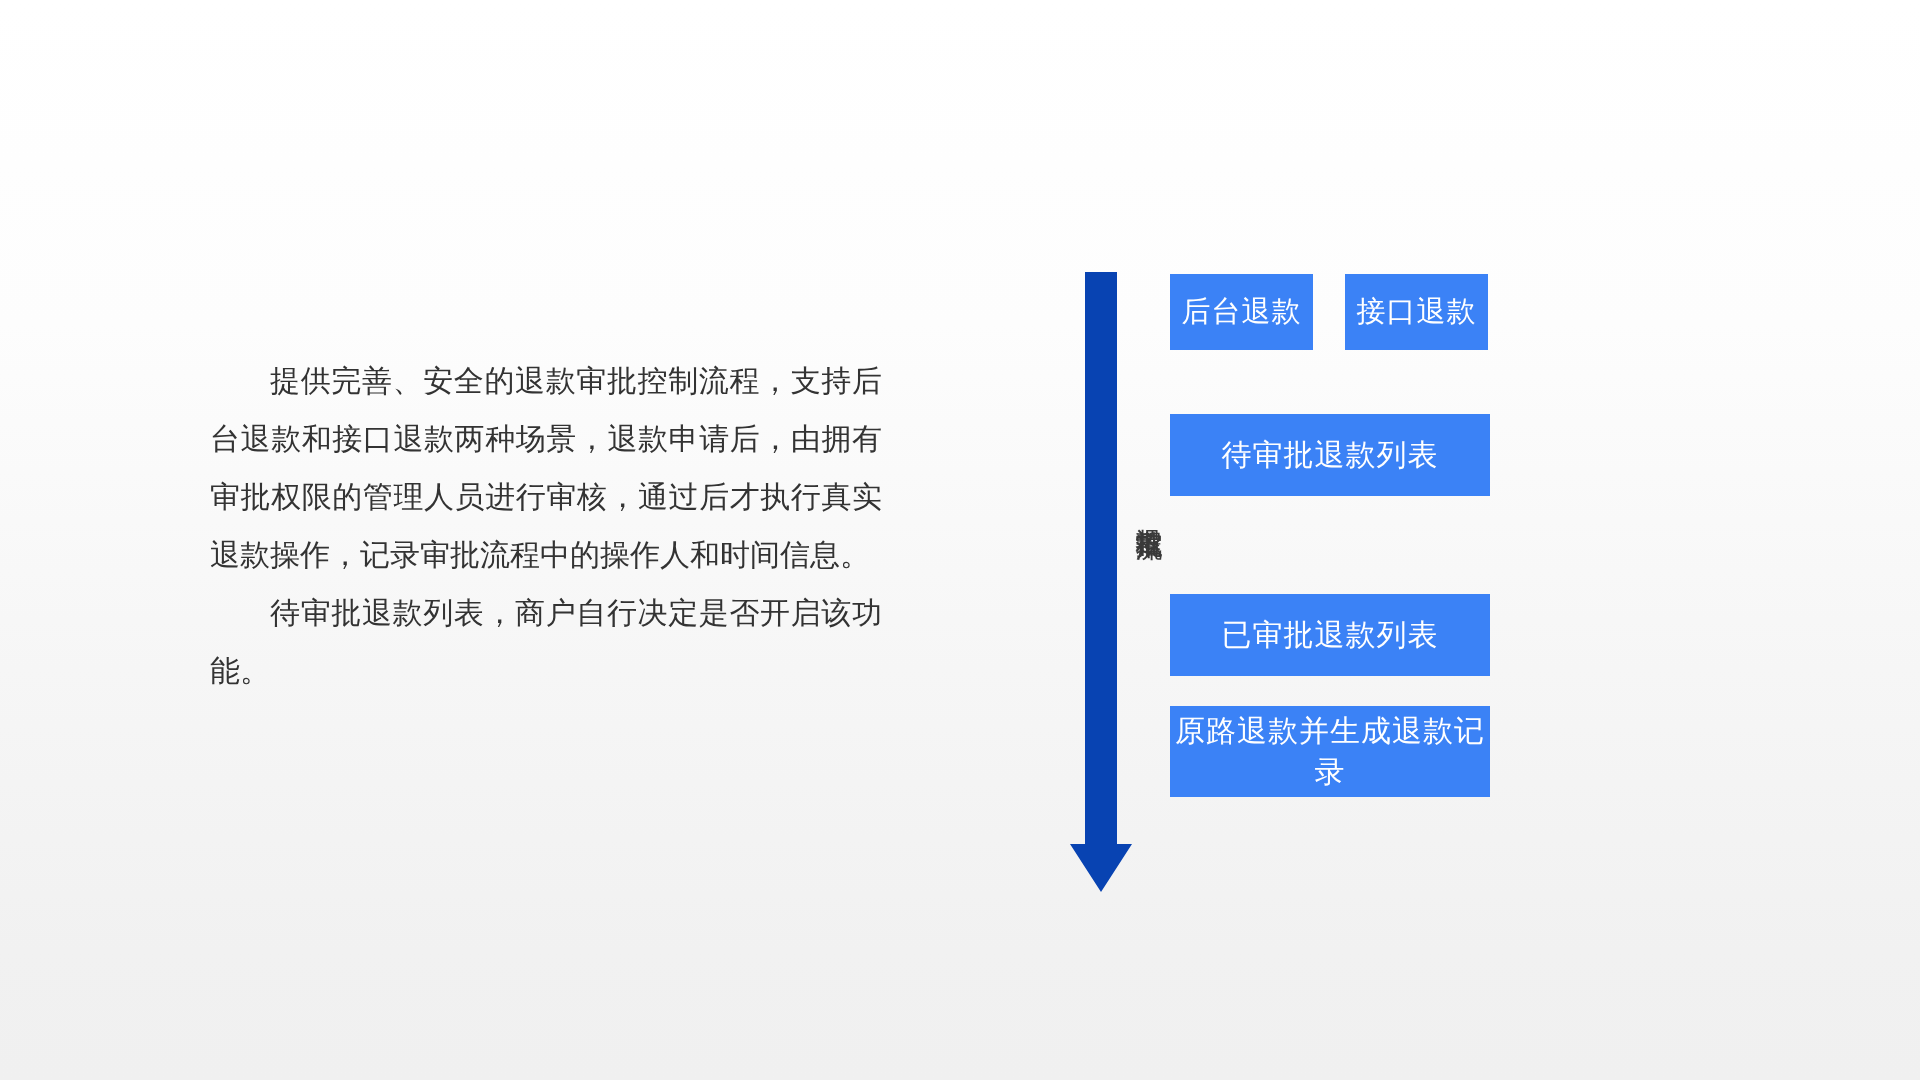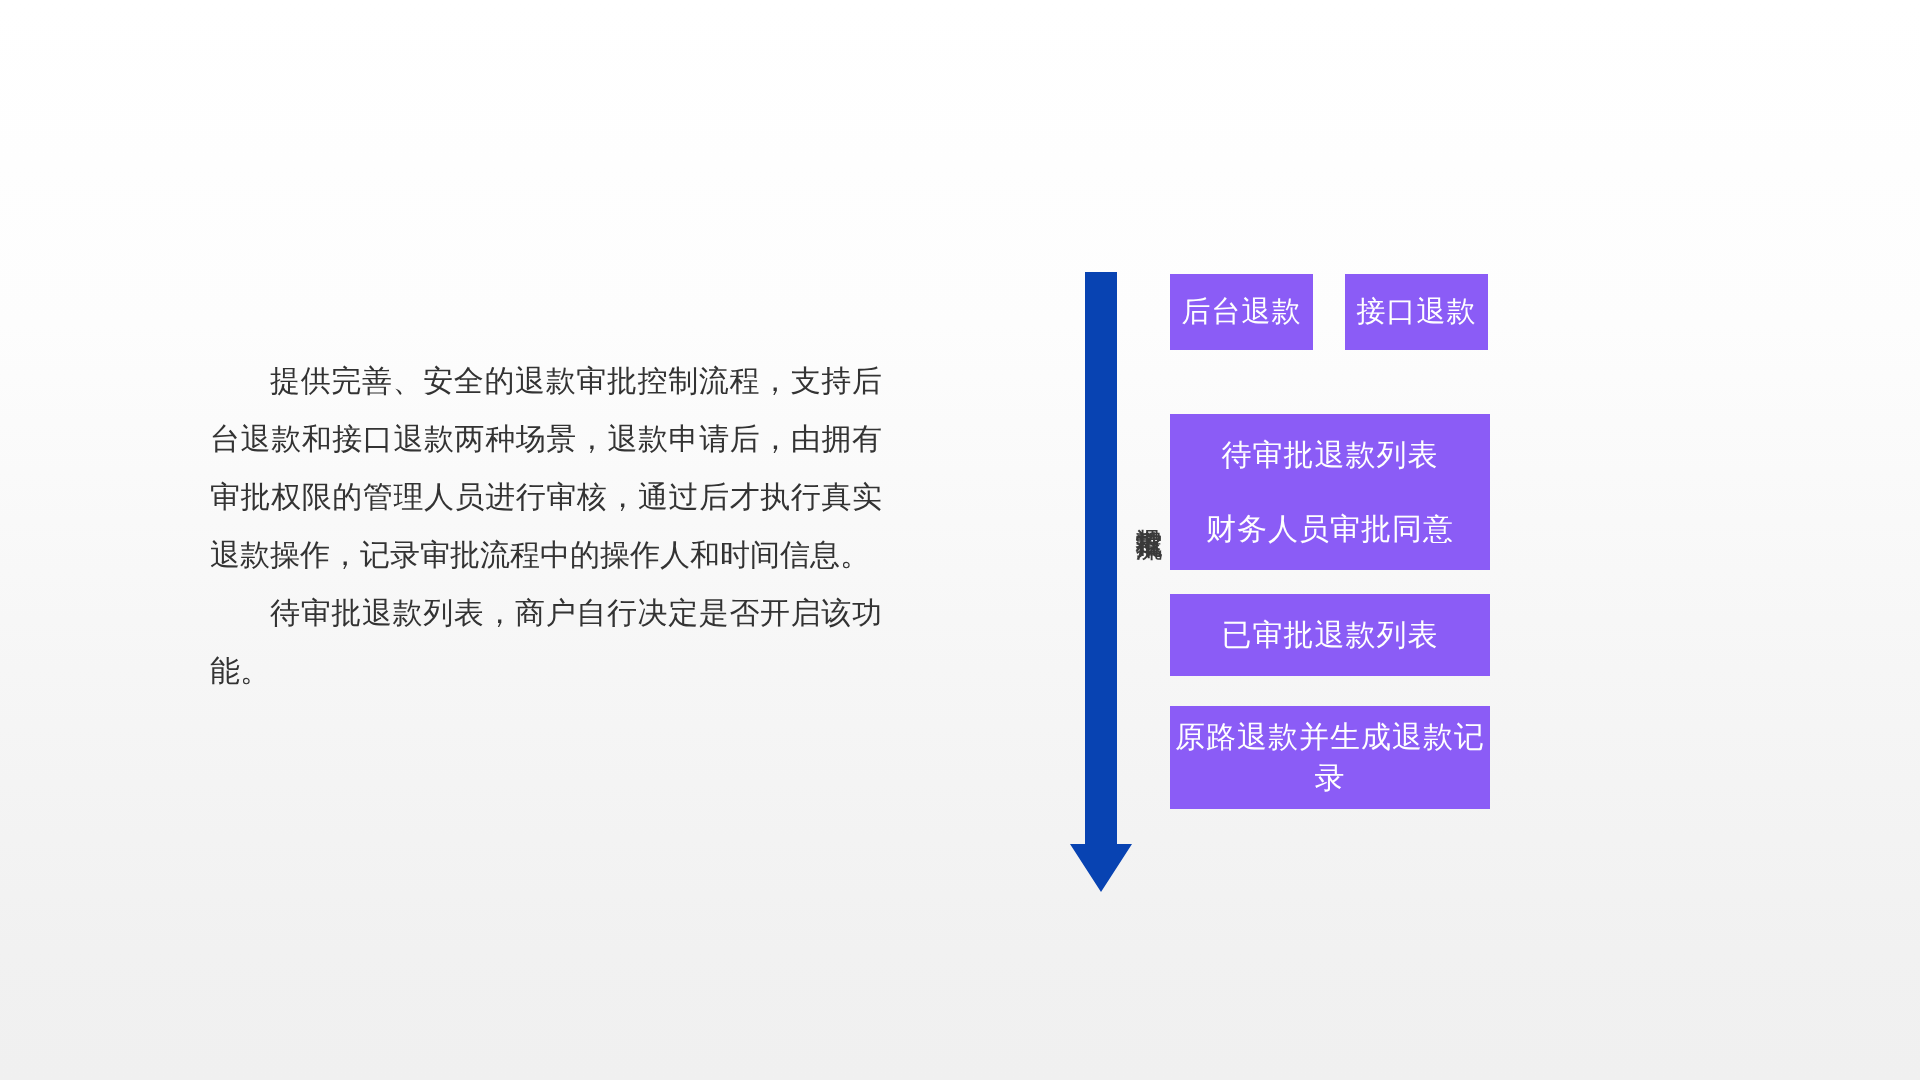--- a/index.html
+++ b/index.html
@@ -94,21 +94,21 @@
     color: #3a3a3a;
     writing-mode: vertical-rl;
     text-orientation: upright;
     letter-spacing: 1px;
     white-space: nowrap;
   }
 
   
   .fbox {
     position: absolute;
-    background: #8b5cf6;
+    background: #3b82f6;
     color: #ffffff;
     font-family: "DejaVu Sans", "Liberation Sans", sans-serif;
     display: flex;
     align-items: center;
     justify-content: center;
     text-align: center;
     letter-spacing: 1px;
     box-sizing: border-box;
   }
   .fbox-sm {
@@ -116,21 +116,21 @@
     height: 76px;
     font-size: 29px;
   }
   .fbox-wide {
     width: 320px;
     height: 82px;
     font-size: 30px;
   }
   .fbox-last {
     width: 320px;
-    height: 103px;
+    height: 91px;
     font-size: 30px;
   }
 
   
   .box-backend  { left: 100px;  top: 2px; }
   .box-api      { left: 275px;  top: 2px; text-align: center; }
   .box-pending  { left: 100px;  top: 116px; margin-top: 26px; }
   .box-approve  { left: 100px;  top: 216px; }
   .box-approved { left: 100px;  top: 322px; }
   .box-record   { left: 100px;  top: 434px; }
@@ -152,19 +152,18 @@
       <svg width="62" height="640" viewBox="0 0 62 640" xmlns="http://www.w3.org/2000/svg">
         <polygon points="15,0 47,0 47,572 62,572 31,620 0,572 15,572" fill="#0843b2"></polygon>
       </svg>
     </div>
 
     <div class="flow-label">退款审批流程</div>
 
     <div class="fbox fbox-sm box-backend">后台退款</div>
     <div class="fbox fbox-sm box-api">接口退款</div>
     <div class="fbox fbox-wide box-pending">待审批退款列表</div>
-    <div class="fbox fbox-wide box-approve">财务人员审批同意</div>
     <div class="fbox fbox-wide box-approved">已审批退款列表</div>
     <div class="fbox fbox-last box-record">原路退款并生成退款记录</div>
 
   </div>
 
 </div>
 
 </body></html>

